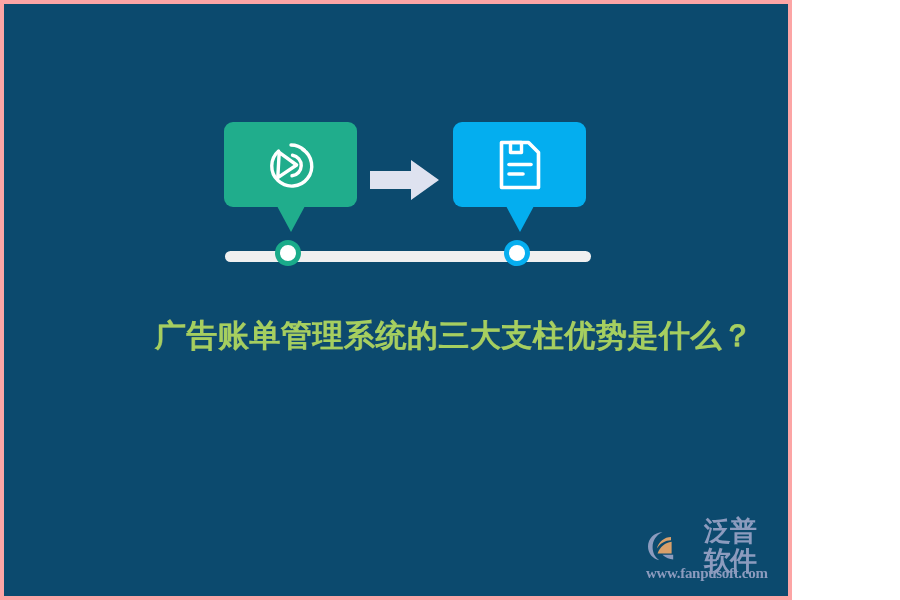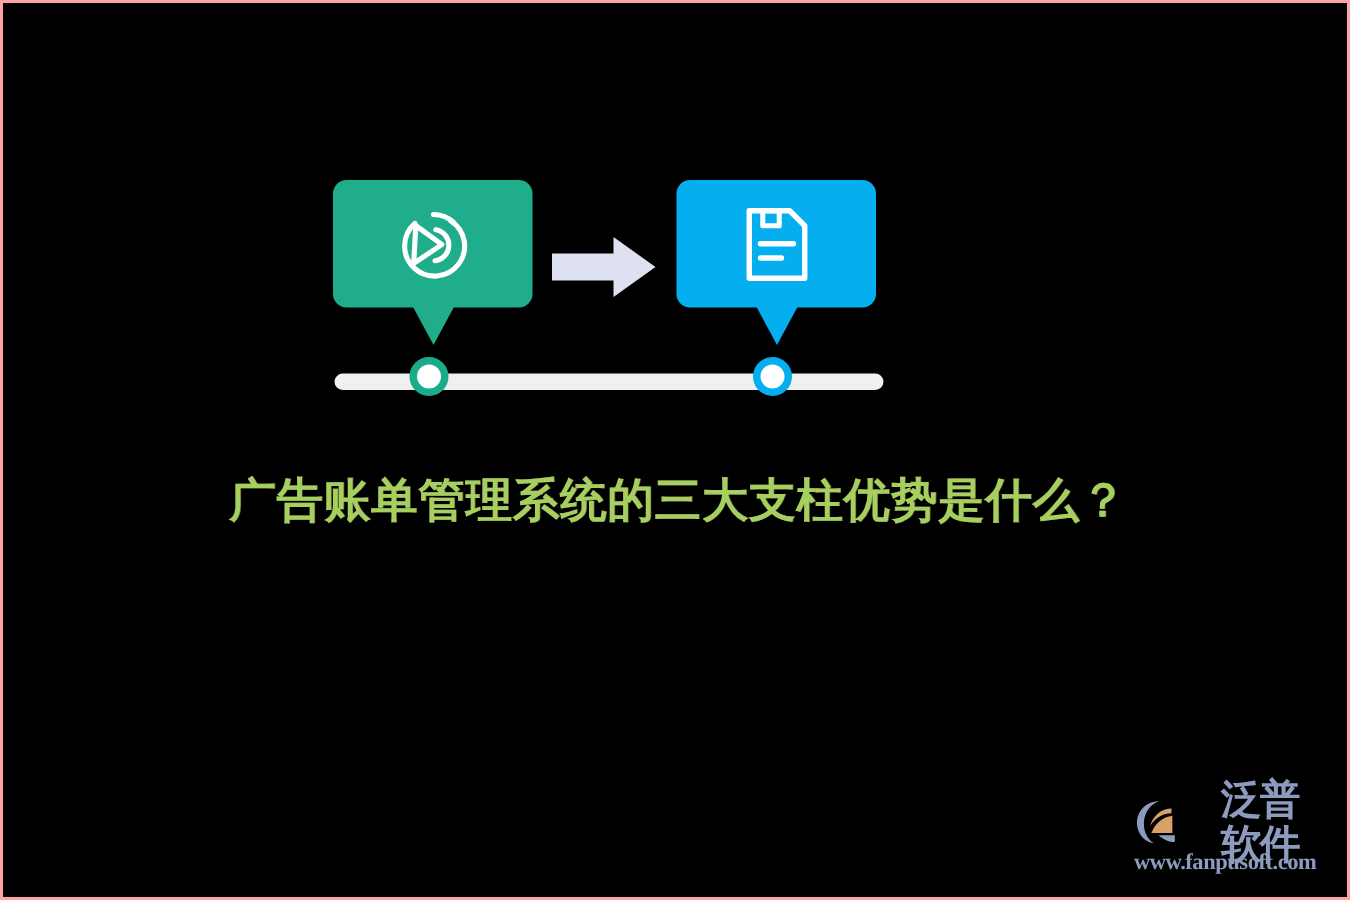--- a/index.html
+++ b/index.html
@@ -10,25 +10,25 @@
   body {
     width: 900px;
     height: 600px;
     background: #ffffff;
     font-family: "Liberation Serif", "DejaVu Serif", serif;
     overflow: hidden;
   }
 
   #page {
     position: relative;
-    width: 900px;
+    width: 792px;
     height: 600px;
-    background: #000000;
+    background: #0c4a6e;
     box-sizing: border-box;
-    border: 2px solid #fca5a5;
+    border: 4px solid #fca5a5;
   }
 
   
   .graphic {
     position: absolute;
     left: 0;
     top: 118px;
     width: 900px;
     height: 160px;
   }

